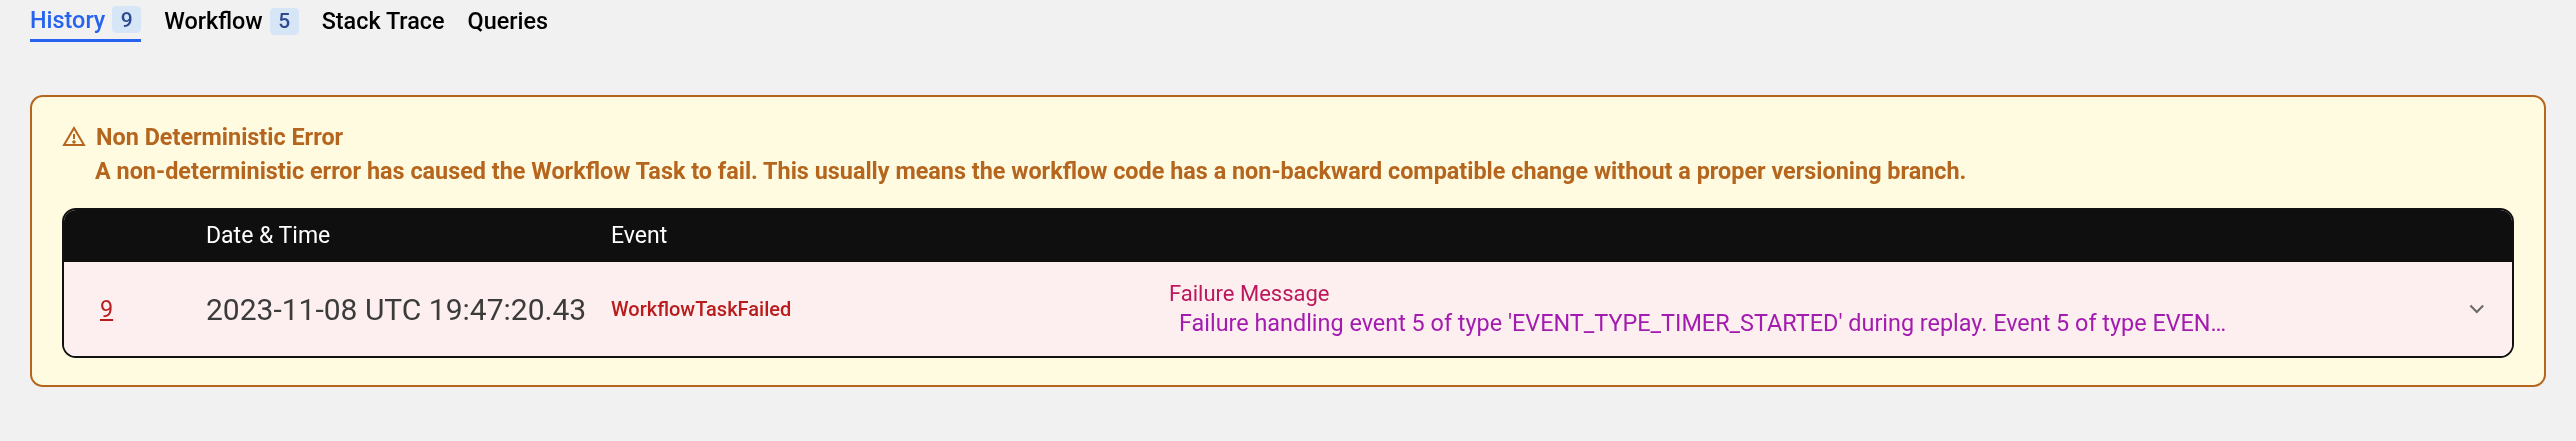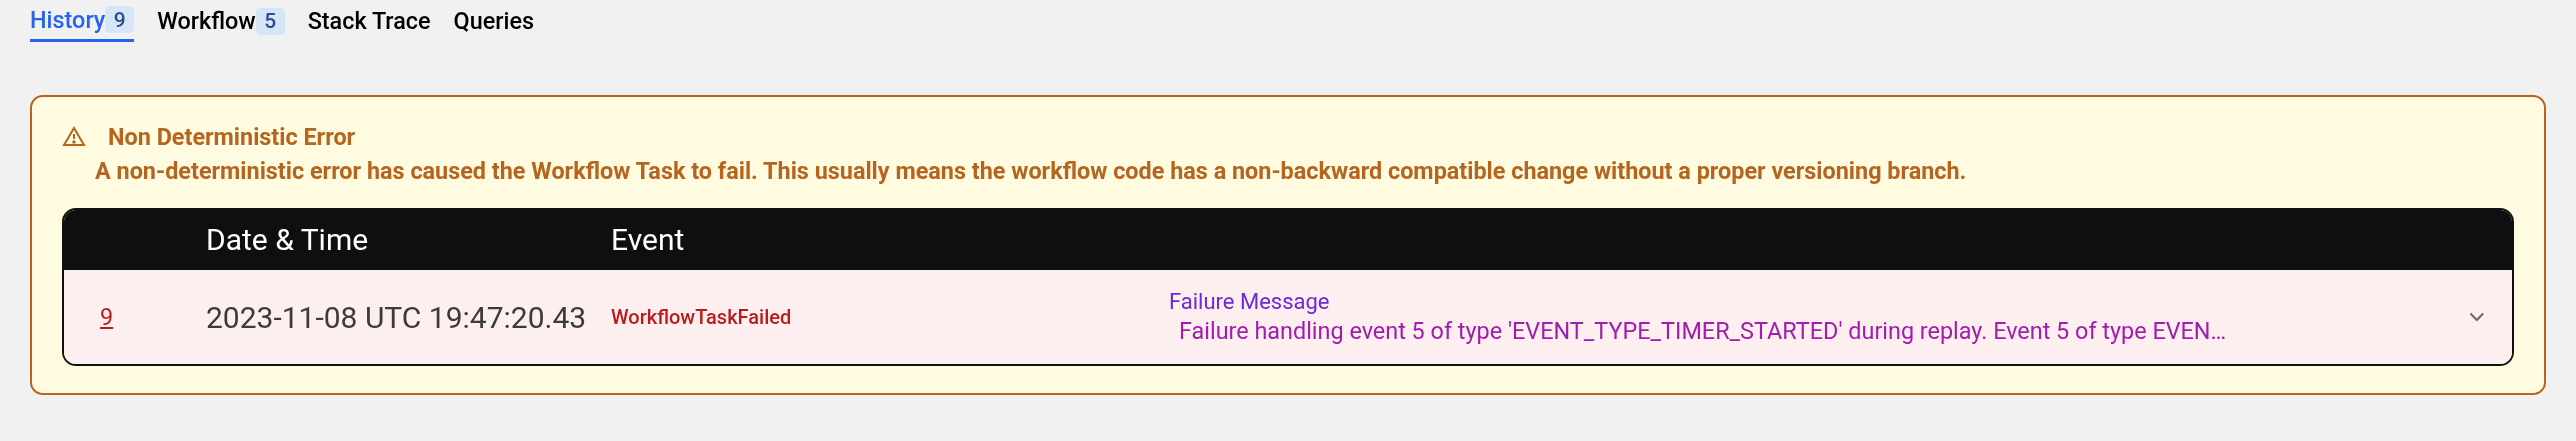--- a/index.html
+++ b/index.html
@@ -14,20 +14,21 @@
   display: flex;
   align-items: center;
   gap: 23px;
   padding-left: 30px;
   font-size: 23.4px;
   font-weight: 500;
 }
 .tab {
   display: flex;
   align-items: center;
+  gap: 7px;
   padding-bottom: 5.7px;
   cursor: pointer;
   color: #000;
 }
 .tab.active {
   color: #2663ee;
   border-bottom: 3.6px solid #2663ee;
 }
 .badge {
   background: #d6e6f7;
@@ -44,21 +45,21 @@
 .alert-box {
   margin: 53px 30px 0 30px;
   background: #fffbe0;
   border: 2.1px solid #b5651d;
   border-radius: 12.8px;
   padding: 25.6px 30px 27px 30px;
 }
 .alert-header {
   display: flex;
   align-items: center;
-  gap: 22px;
+  gap: 10px;
   color: #b5651d;
 }
 .alert-title {
   font-size: 23.4px;
   font-weight: 700;
   color: #b5651d;
 }
 .alert-desc {
   margin-top: 5.7px;
   margin-left: 33px;
@@ -71,21 +72,21 @@
   border: 2.1px solid #111;
   border-radius: 14px;
   overflow: hidden;
   background: #fff;
 }
 .thead {
   background: #0f0f0f;
   color: #fff;
   display: flex;
   align-items: center;
-  font-size: 30px;
+  font-size: 23px;
   padding: 12.8px 0;
 }
 .trow {
   display: flex;
   align-items: center;
   background: #fdeeef;
   padding: 14px 0;
   min-height: 94px;
 }
 .col-id { width: 142px; padding-left: 36px; }
@@ -101,21 +102,21 @@
 .row-date {
   color: #3b3b3b;
   font-size: 30px;
 }
 .row-event {
   color: #b91c1c;
   font-size: 20px;
   font-weight: 500;
 }
 .msg-label {
-  color: #6d28d9;
+  color: #be185d;
   font-size: 22px;
   margin-bottom: 2.8px;
 }
 .msg-text {
   color: #a21caf;
   font-size: 23.4px;
   white-space: nowrap;
   overflow: hidden;
   text-overflow: ellipsis;
   padding-left: 10px;

